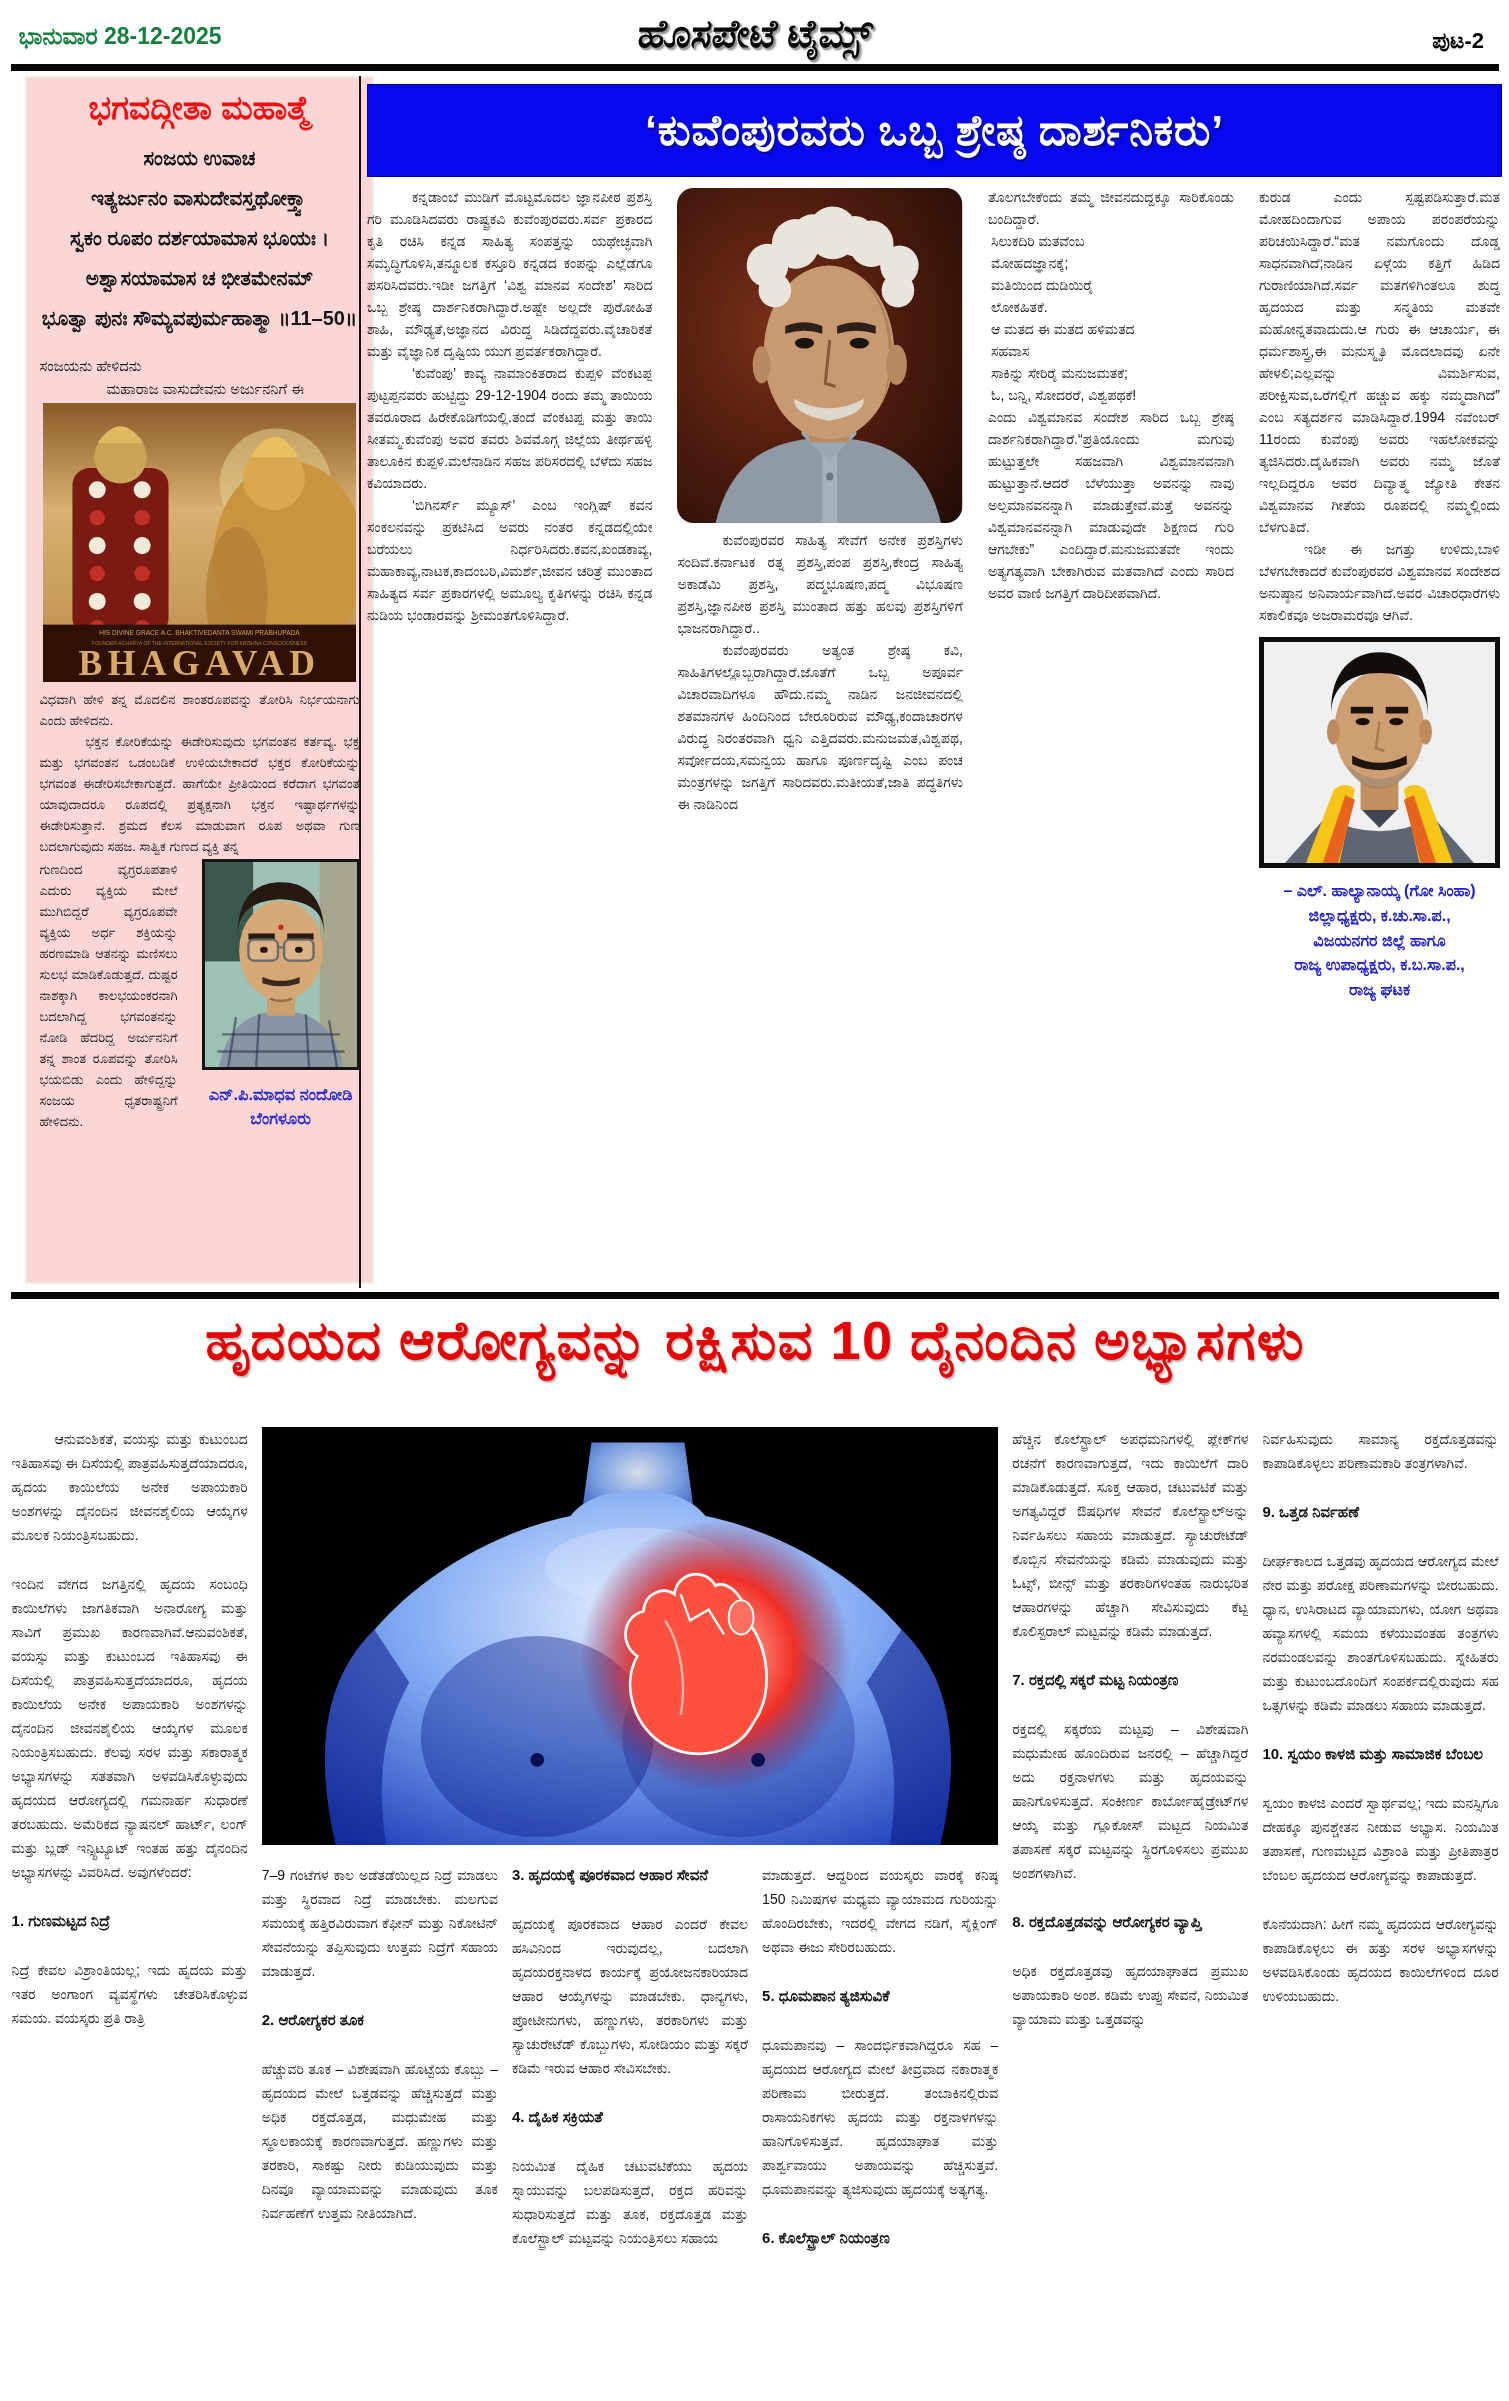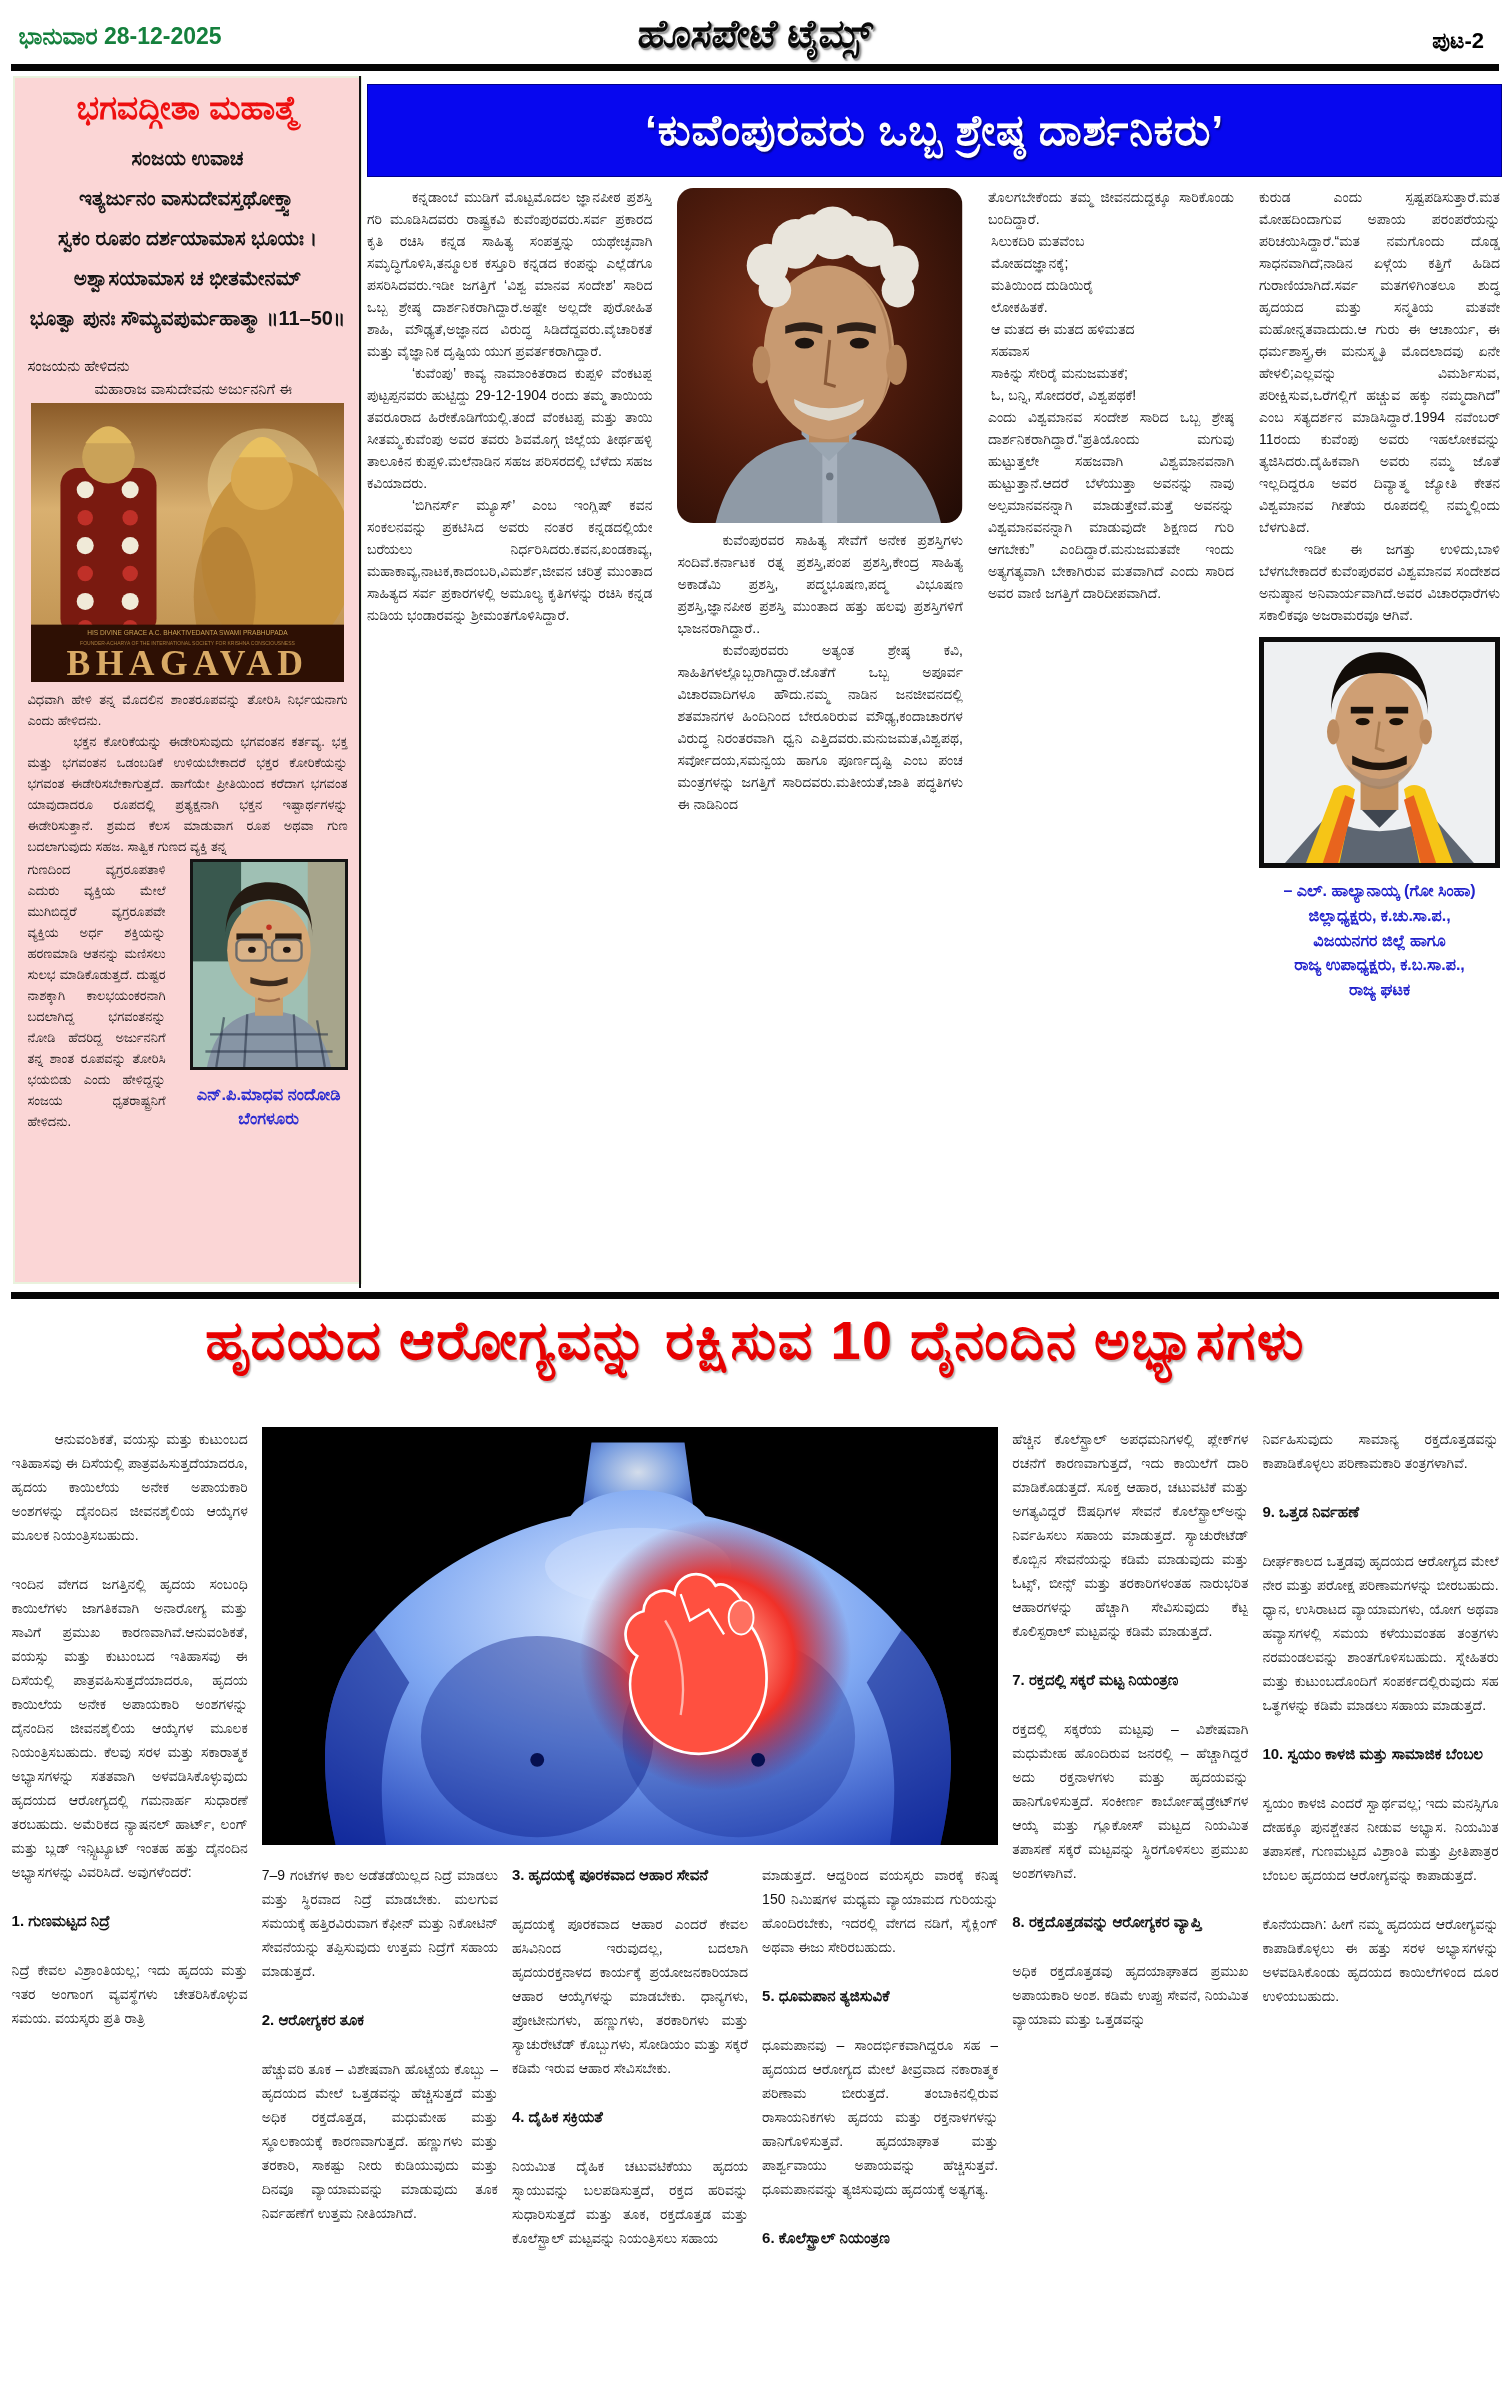--- a/index.html
+++ b/index.html
@@ -8,21 +8,21 @@
 
   
   .hdr-date{position:absolute;left:18.6px;top:23px;font-size:23px;font-weight:bold;color:#15803d;}
   .masthead{position:absolute;left:0;right:0;top:12.4px;text-align:center;font-size:39px;font-weight:bold;
             color:#0a0a0a;transform:skewX(-5deg);
             text-shadow:-1.5px -1.5px 0 #ffffff,1.5px 1.5px 0 #9a9a9a,2.3px 2.3px 2.3px #777;}
   .hdr-page{position:absolute;right:26px;top:28px;font-size:22px;font-weight:bold;color:#000;}
   .hdr-rule{position:absolute;left:11px;right:11px;top:64px;height:7px;background:#050505;}
 
   
-  .gita-box{position:absolute;left:13px;top:76px;width:349px;height:1208px;background:#fbd6d6;
+  .gita-box{position:absolute;left:25px;top:76px;width:349px;height:1208px;background:#fbd6d6;
             border:2.3px solid #e9f2dd;box-sizing:border-box;padding:7.7px 12.4px 6.2px 12.4px;}
   .gita-title{color:#ee1010;font-size:33px;font-weight:bold;text-align:center;line-height:1.15;margin:3.1px 0 11px 0;}
   .gita-verse .ln{text-align:center;font-weight:bold;font-size:20px;line-height:2.0;color:#141414;}
   .gita-lead1{font-size:14.7px;margin:20px 0 0 0;}
   .gita-lead2{font-size:14.7px;margin:6.2px 0 4.6px 0;padding-left:67px;}
   .gita-img{display:block;margin:4.6px auto 7.7px auto;width:313px;height:279px;}
   .gita-body p{font-size:13px;line-height:21px;text-align:justify;margin:0;}
   .gita-body p + p{text-indent:46px;}
   .gita-bottom{display:flex;gap:24px;margin-top:1.5px;}
   .gita-bottom-left{flex:1;font-size:13px;line-height:21px;text-align:justify;}
@@ -356,20 +356,20 @@
     <div class="hcol hc5">
         <p>ಹೆಚ್ಚಿನ ಕೊಲೆಸ್ಟ್ರಾಲ್ ಅಪಧಮನಿಗಳಲ್ಲಿ ಪ್ಲೇಕ್‌ಗಳ ರಚನೆಗೆ ಕಾರಣವಾಗುತ್ತದೆ, ಇದು ಕಾಯಿಲೆಗೆ ದಾರಿ ಮಾಡಿಕೊಡುತ್ತದೆ. ಸೂಕ್ತ ಆಹಾರ, ಚಟುವಟಿಕೆ ಮತ್ತು ಅಗತ್ಯವಿದ್ದರೆ ಔಷಧಿಗಳ ಸೇವನೆ ಕೊಲೆಸ್ಟ್ರಾಲ್‌ಅನ್ನು ನಿರ್ವಹಿಸಲು ಸಹಾಯ ಮಾಡುತ್ತದೆ. ಸ್ಯಾಚುರೇಟೆಡ್ ಕೊಬ್ಬಿನ ಸೇವನೆಯನ್ನು ಕಡಿಮೆ ಮಾಡುವುದು ಮತ್ತು ಓಟ್ಸ್, ಬೀನ್ಸ್ ಮತ್ತು ತರಕಾರಿಗಳಂತಹ ನಾರುಭರಿತ ಆಹಾರಗಳನ್ನು ಹೆಚ್ಚಾಗಿ ಸೇವಿಸುವುದು ಕೆಟ್ಟ ಕೊಲಿಸ್ಟರಾಲ್ ಮಟ್ಟವನ್ನು ಕಡಿಮೆ ಮಾಡುತ್ತದೆ.</p>
         <h3>7. ರಕ್ತದಲ್ಲಿ ಸಕ್ಕರೆ ಮಟ್ಟ ನಿಯಂತ್ರಣ</h3>
         <p>ರಕ್ತದಲ್ಲಿ ಸಕ್ಕರೆಯ ಮಟ್ಟವು – ವಿಶೇಷವಾಗಿ ಮಧುಮೇಹ ಹೊಂದಿರುವ ಜನರಲ್ಲಿ – ಹೆಚ್ಚಾಗಿದ್ದರೆ ಅದು ರಕ್ತನಾಳಗಳು ಮತ್ತು ಹೃದಯವನ್ನು ಹಾನಿಗೊಳಿಸುತ್ತದೆ. ಸಂಕೀರ್ಣ ಕಾರ್ಬೋಹೈಡ್ರೇಟ್‌ಗಳ ಆಯ್ಕೆ ಮತ್ತು ಗ್ಲೂಕೋಸ್ ಮಟ್ಟದ ನಿಯಮಿತ ತಪಾಸಣೆ ಸಕ್ಕರೆ ಮಟ್ಟವನ್ನು ಸ್ಥಿರಗೊಳಿಸಲು ಪ್ರಮುಖ ಅಂಶಗಳಾಗಿವೆ.</p>
         <h3>8. ರಕ್ತದೊತ್ತಡವನ್ನು ಆರೋಗ್ಯಕರ ವ್ಯಾಪ್ತಿ</h3>
         <p>ಅಧಿಕ ರಕ್ತದೊತ್ತಡವು ಹೃದಯಾಘಾತದ ಪ್ರಮುಖ ಅಪಾಯಕಾರಿ ಅಂಶ. ಕಡಿಮೆ ಉಪ್ಪು ಸೇವನೆ, ನಿಯಮಿತ ವ್ಯಾಯಾಮ ಮತ್ತು ಒತ್ತಡವನ್ನು</p>
       </div>
     <div class="hcol hc6">
         <p>ನಿರ್ವಹಿಸುವುದು ಸಾಮಾನ್ಯ ರಕ್ತದೊತ್ತಡವನ್ನು ಕಾಪಾಡಿಕೊಳ್ಳಲು ಪರಿಣಾಮಕಾರಿ ತಂತ್ರಗಳಾಗಿವೆ.</p>
         <h3>9. ಒತ್ತಡ ನಿರ್ವಹಣೆ</h3>
-        <p>ದೀರ್ಘಕಾಲದ ಒತ್ತಡವು ಹೃದಯದ ಆರೋಗ್ಯದ ಮೇಲೆ ನೇರ ಮತ್ತು ಪರೋಕ್ಷ ಪರಿಣಾಮಗಳನ್ನು ಬೀರಬಹುದು. ಧ್ಯಾನ, ಉಸಿರಾಟದ ವ್ಯಾಯಾಮಗಳು, ಯೋಗ ಅಥವಾ ಹವ್ಯಾಸಗಳಲ್ಲಿ ಸಮಯ ಕಳೆಯುವಂತಹ ತಂತ್ರಗಳು ನರಮಂಡಲವನ್ನು ಶಾಂತಗೊಳಿಸಬಹುದು. ಸ್ನೇಹಿತರು ಮತ್ತು ಕುಟುಂಬದೊಂದಿಗೆ ಸಂಪರ್ಕದಲ್ಲಿರುವುದು ಸಹ ಒತ್ಥಗಳನ್ನು ಕಡಿಮೆ ಮಾಡಲು ಸಹಾಯ ಮಾಡುತ್ತದೆ.</p>
+        <p>ದೀರ್ಘಕಾಲದ ಒತ್ತಡವು ಹೃದಯದ ಆರೋಗ್ಯದ ಮೇಲೆ ನೇರ ಮತ್ತು ಪರೋಕ್ಷ ಪರಿಣಾಮಗಳನ್ನು ಬೀರಬಹುದು. ಧ್ಯಾನ, ಉಸಿರಾಟದ ವ್ಯಾಯಾಮಗಳು, ಯೋಗ ಅಥವಾ ಹವ್ಯಾಸಗಳಲ್ಲಿ ಸಮಯ ಕಳೆಯುವಂತಹ ತಂತ್ರಗಳು ನರಮಂಡಲವನ್ನು ಶಾಂತಗೊಳಿಸಬಹುದು. ಸ್ನೇಹಿತರು ಮತ್ತು ಕುಟುಂಬದೊಂದಿಗೆ ಸಂಪರ್ಕದಲ್ಲಿರುವುದು ಸಹ ಒತ್ಸಗಳನ್ನು ಕಡಿಮೆ ಮಾಡಲು ಸಹಾಯ ಮಾಡುತ್ತದೆ.</p>
         <h3>10. ಸ್ವಯಂ ಕಾಳಜಿ ಮತ್ತು ಸಾಮಾಜಿಕ ಬೆಂಬಲ</h3>
         <p>ಸ್ವಯಂ ಕಾಳಜಿ ಎಂದರೆ ಸ್ವಾರ್ಥವಲ್ಲ; ಇದು ಮನಸ್ಸಿಗೂ ದೇಹಕ್ಕೂ ಪುನಶ್ಚೇತನ ನೀಡುವ ಅಭ್ಯಾಸ. ನಿಯಮಿತ ತಪಾಸಣೆ, ಗುಣಮಟ್ಟದ ವಿಶ್ರಾಂತಿ ಮತ್ತು ಪ್ರೀತಿಪಾತ್ರರ ಬೆಂಬಲ ಹೃದಯದ ಆರೋಗ್ಯವನ್ನು ಕಾಪಾಡುತ್ತದೆ.</p>
         <p>ಕೊನೆಯದಾಗಿ: ಹೀಗೆ ನಮ್ಮ ಹೃದಯದ ಆರೋಗ್ಯವನ್ನು ಕಾಪಾಡಿಕೊಳ್ಳಲು ಈ ಹತ್ತು ಸರಳ ಅಭ್ಯಾಸಗಳನ್ನು ಅಳವಡಿಸಿಕೊಂಡು ಹೃದಯದ ಕಾಯಿಲೆಗಳಿಂದ ದೂರ ಉಳಿಯಬಹುದು.</p>
       </div>
   </div>
 </div>
 
 
 </body></html>

